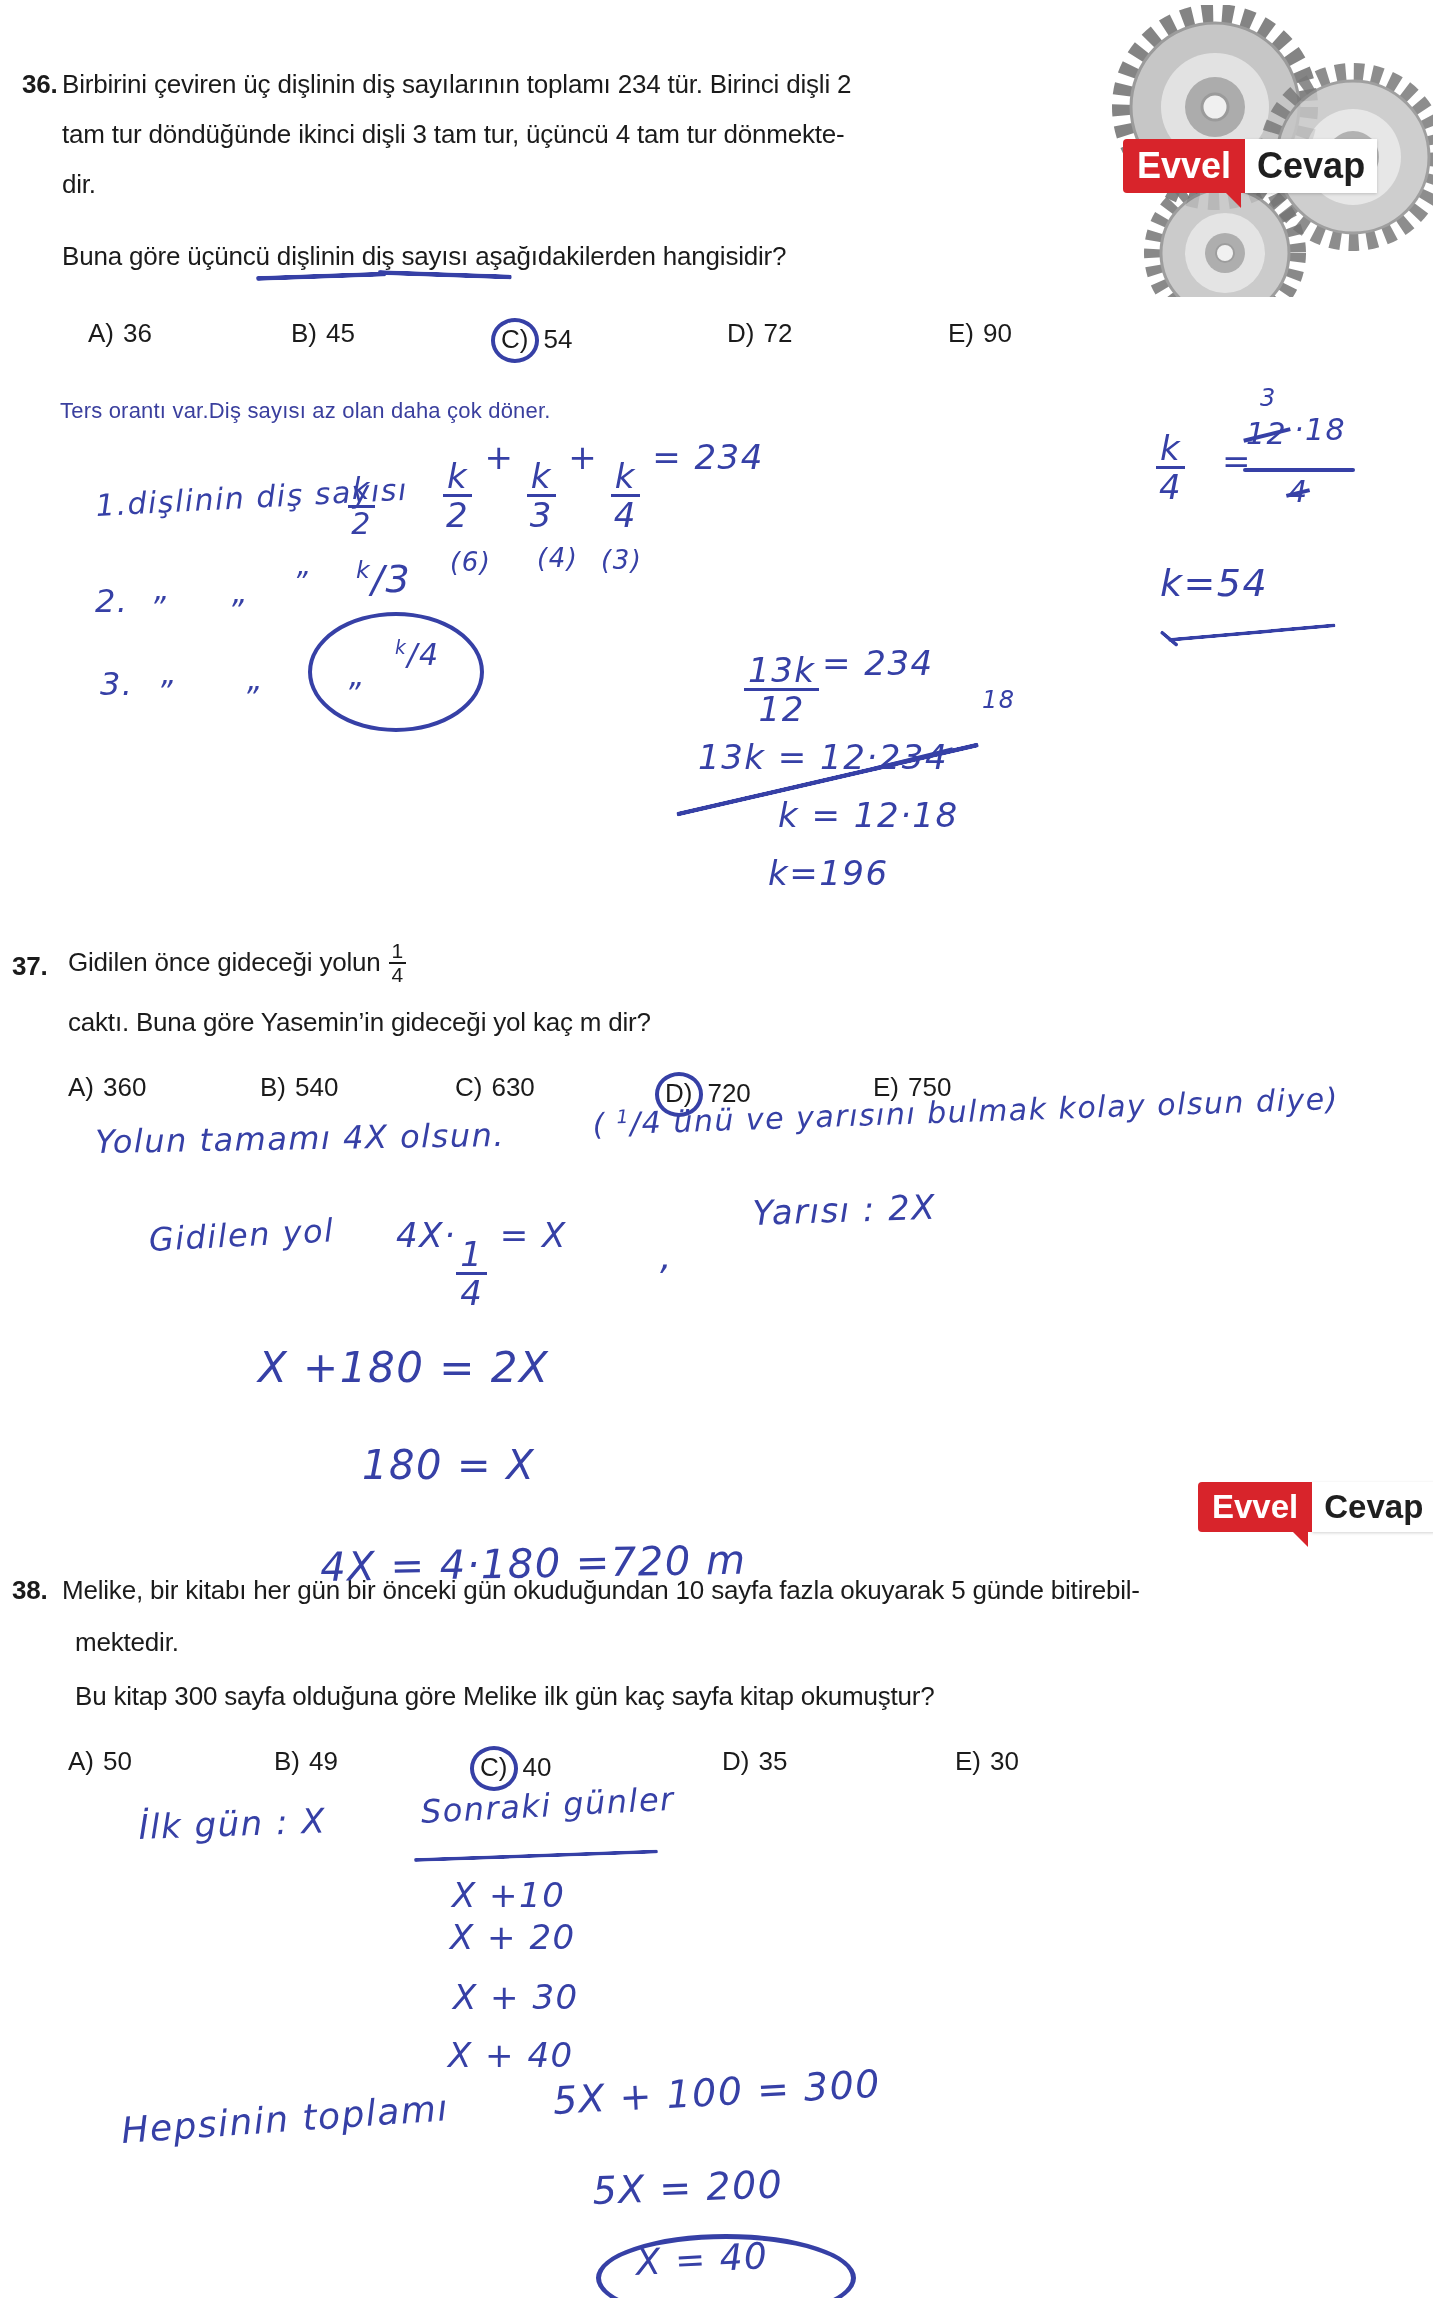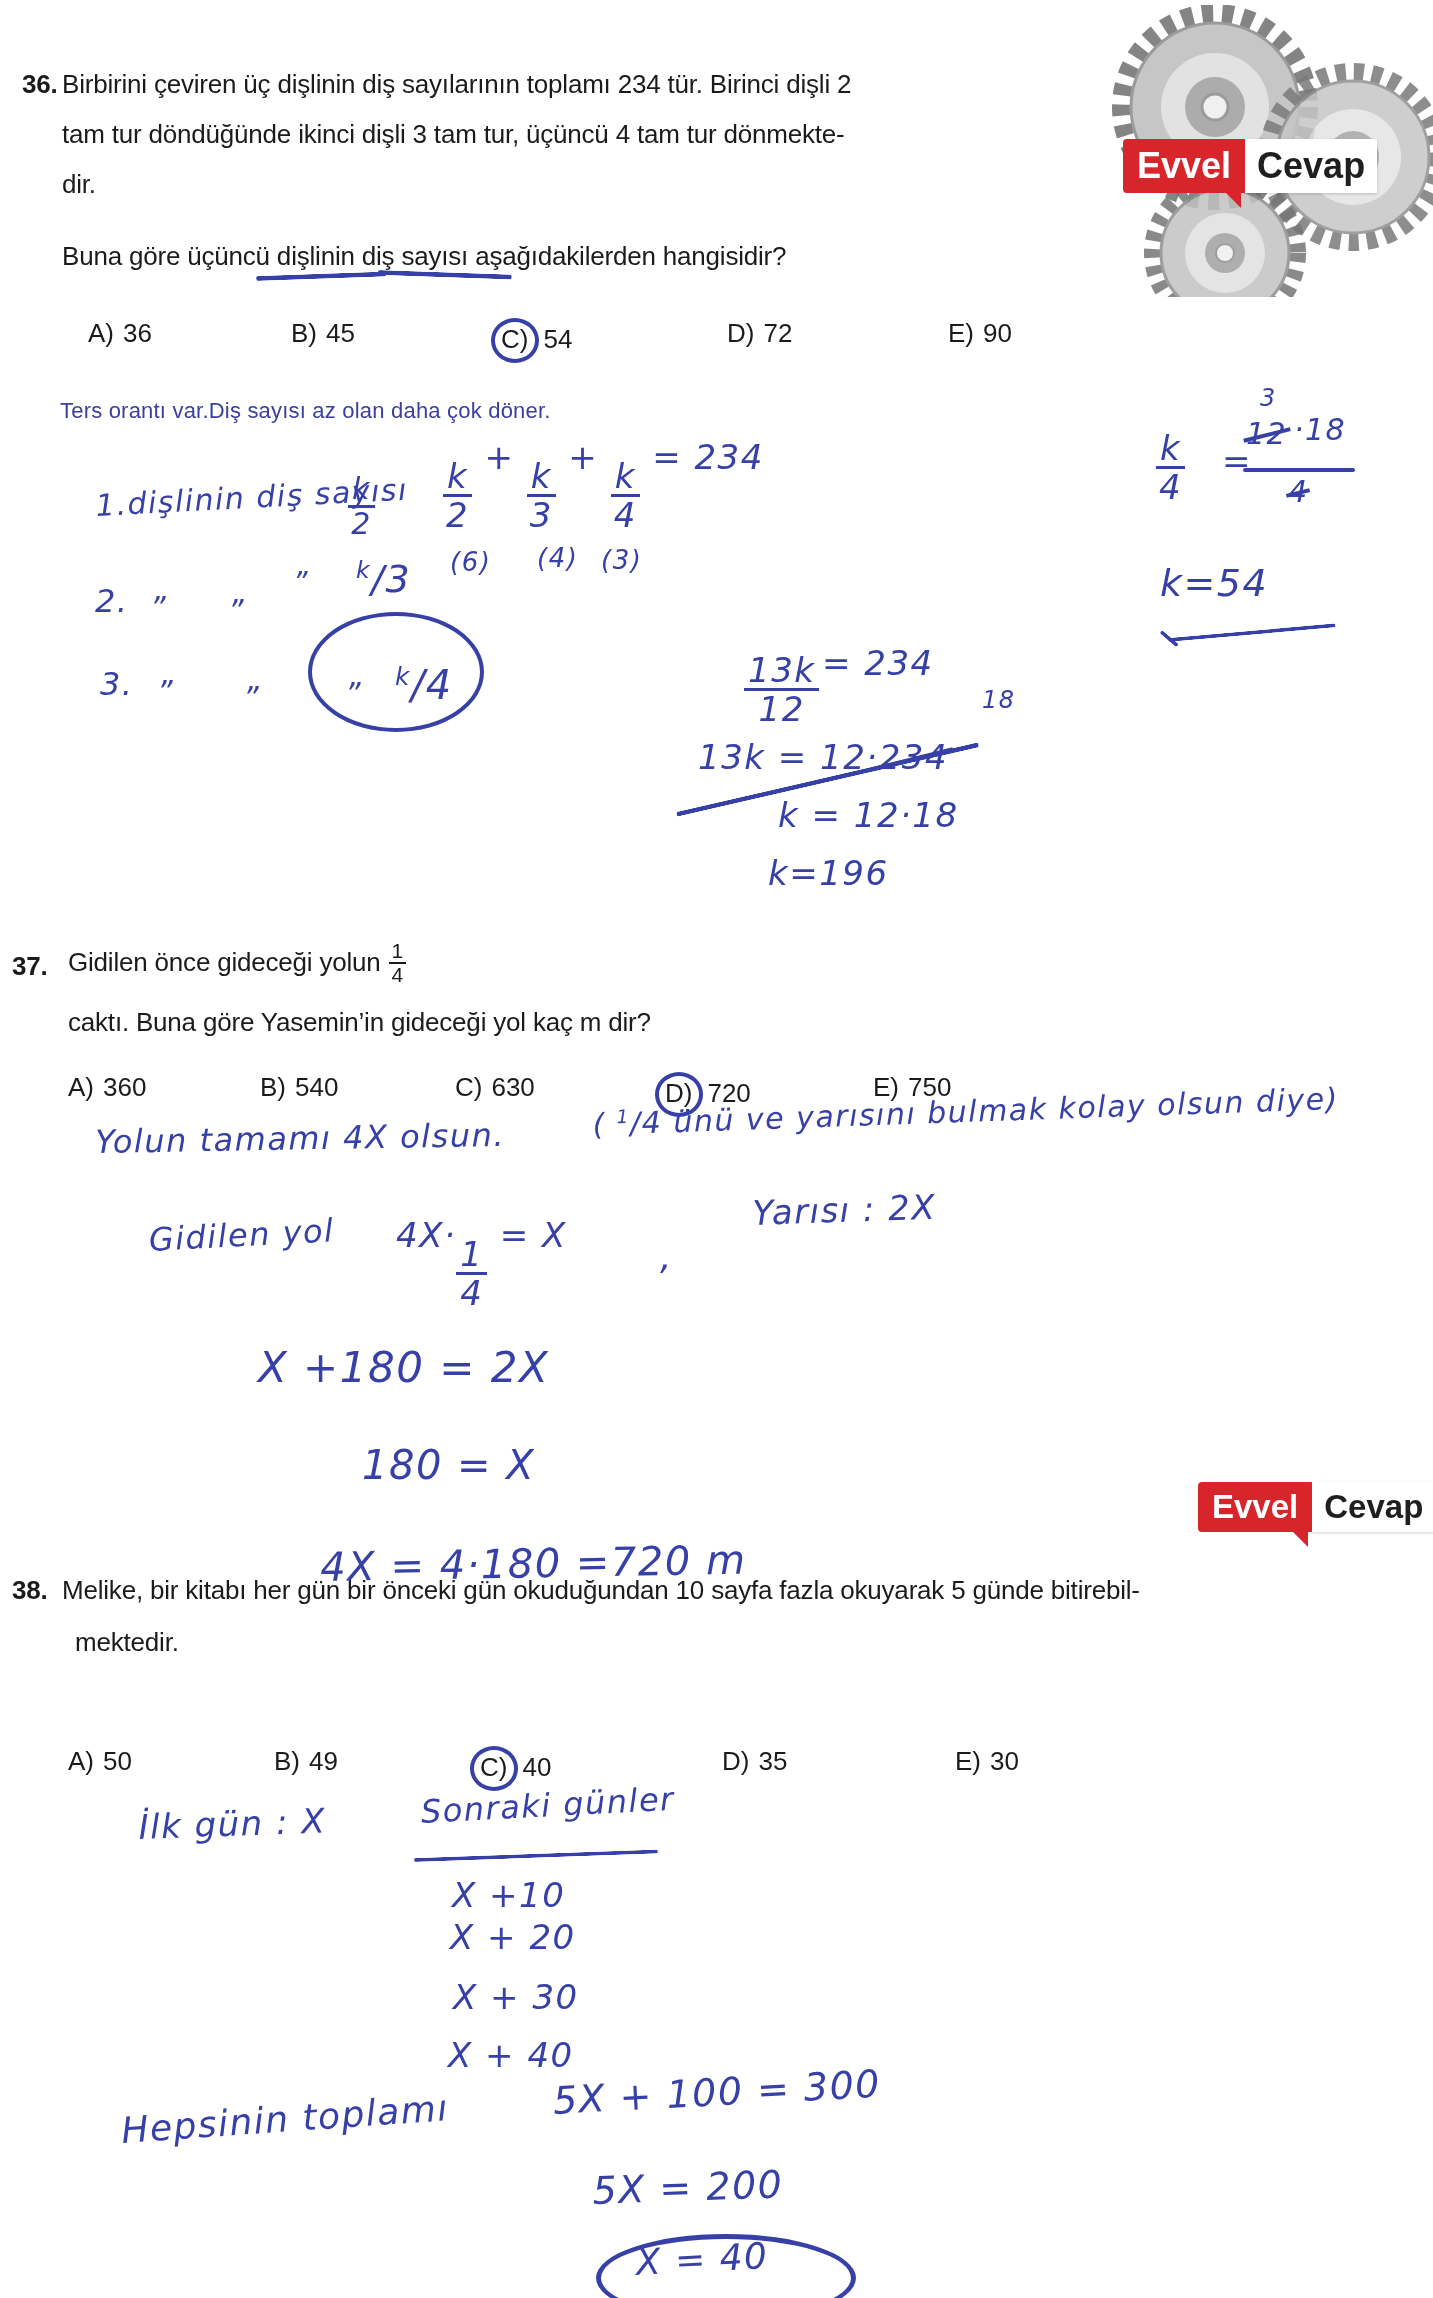--- a/index.html
+++ b/index.html
@@ -113,20 +113,21 @@
       <div class="tail"></div>
     </div>
     <div class="white">
       <span>Cevap</span>
     </div>
   </div>
 
   <div class="t qnum" style="left:12px;top:1576px;">38.</div>
   <div class="t" style="left:62px;top:1576px;">Melike, bir kitabı her gün bir önceki gün okuduğundan 10 sayfa fazla okuyarak 5 günde bitirebil-</div>
   <div class="t" style="left:75px;top:1628px;">mektedir.</div>
+  <div class="t" style="left:75px;top:1682px;">Bu kitap 300 sayfa olduğuna göre Melike ilk gün kaç sayfa kitap okumuştur?</div>
 
   <div class="opt" style="left:68px;top:1746px;"><span class="letter">A)</span><span>50</span></div>
   <div class="opt" style="left:274px;top:1746px;"><span class="letter">B)</span><span>49</span></div>
   <div class="opt" style="left:478px;top:1746px;"><span class="letter circled">C)</span><span>40</span></div>
   <div class="opt" style="left:722px;top:1746px;"><span class="letter">D)</span><span>35</span></div>
   <div class="opt" style="left:955px;top:1746px;"><span class="letter">E)</span><span>30</span></div>
 
   <div id="ink-layer">
       <div class="ink-line" style="width: 130px; border-top-width: 5px; transform: rotate(-2deg); left: 256px; top: 276px;"></div>
       <div class="ink-line" style="width: 134px; border-top-width: 5px; transform: rotate(2deg); left: 378px; top: 270px;"></div>
@@ -150,21 +151,21 @@
       <div class="ink" style="font-size: 26px; left: 601px; top: 547px;"><span>(3)</span></div>
       <div class="ink" style="font-size: 32px; left: 95px; top: 585px;"><span>2.</span></div>
       <div class="ink" style="font-size: 30px; left: 150px; top: 592px;"><span>”</span></div>
       <div class="ink" style="font-size: 30px; left: 228px; top: 595px;"><span>”</span></div>
       <div class="ink" style="font-size: 28px; left: 293px; top: 568px;"><span>”</span></div>
       <div class="ink" style="font-size: 38px; left: 316px; top: 558px; margin-left: 40px;"><span class="sup">k</span><span>/3</span></div>
       <div class="ink" style="font-size: 32px; left: 100px; top: 668px;"><span>3.</span></div>
       <div class="ink" style="font-size: 30px; left: 157px; top: 676px;"><span>”</span></div>
       <div class="ink" style="font-size: 30px; left: 243px; top: 682px;"><span>”</span></div>
       <div class="ink" style="font-size: 30px; left: 345px; top: 678px;"><span>”</span></div>
-      <div class="ink" style="font-size: 40px; left: 395px; top: 664px;"><span class="sup">k</span><span>/4</span></div>
+      <div class="ink" style="font-size: 30px; left: 395px; top: 638px;"><span class="sup">k</span><span>/4</span></div>
       <div class="ink-ellipse" style="width: 168px; height: 112px; border-width: 4px; left: 308px; top: 612px;"></div>
       <div class="ink" style="font-size: 34px; left: 724px; top: 634px; margin-left: 20px;"><span class="frac">
           <span class="fn">13k</span>
           <span class="fd">12</span>
         </span></div>
       <div class="ink" style="font-size: 34px; left: 822px; top: 646px;"><span>= 234</span></div>
       <div class="ink" style="font-size: 24px; left: 982px; top: 688px;"><span>18</span></div>
       <div class="ink" style="font-size: 34px; left: 698px; top: 740px;"><span>13k = 12·</span><span class="st">234</span></div>
       <div class="ink-line" style="width: 310px; border-top-width: 5px; transform: rotate(-13deg); left: 676px; top: 812px;"></div>
       <div class="ink" style="font-size: 34px; left: 778px; top: 798px;"><span>k = 12·18</span></div>

